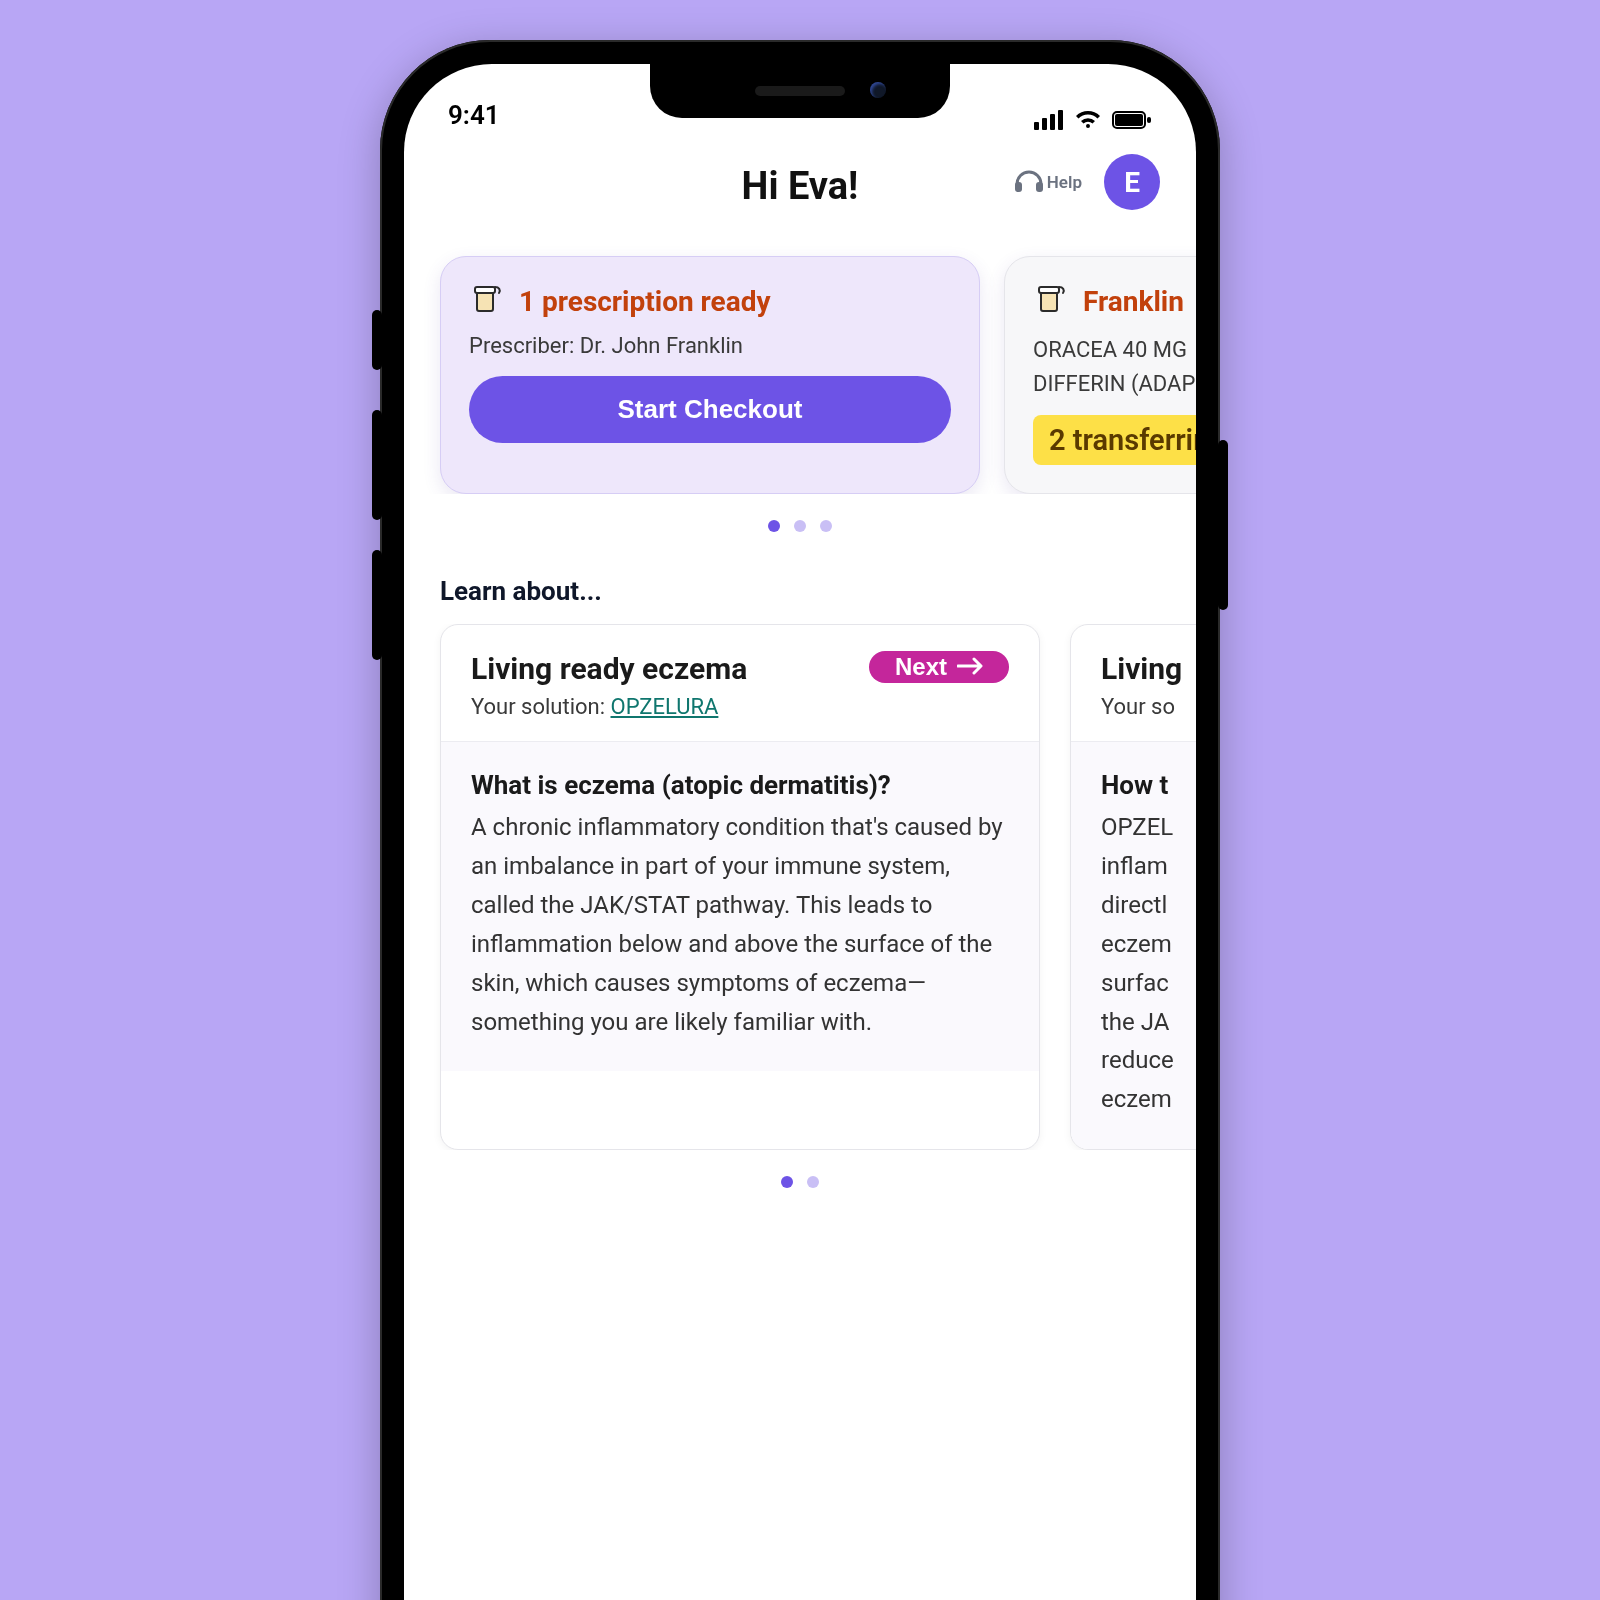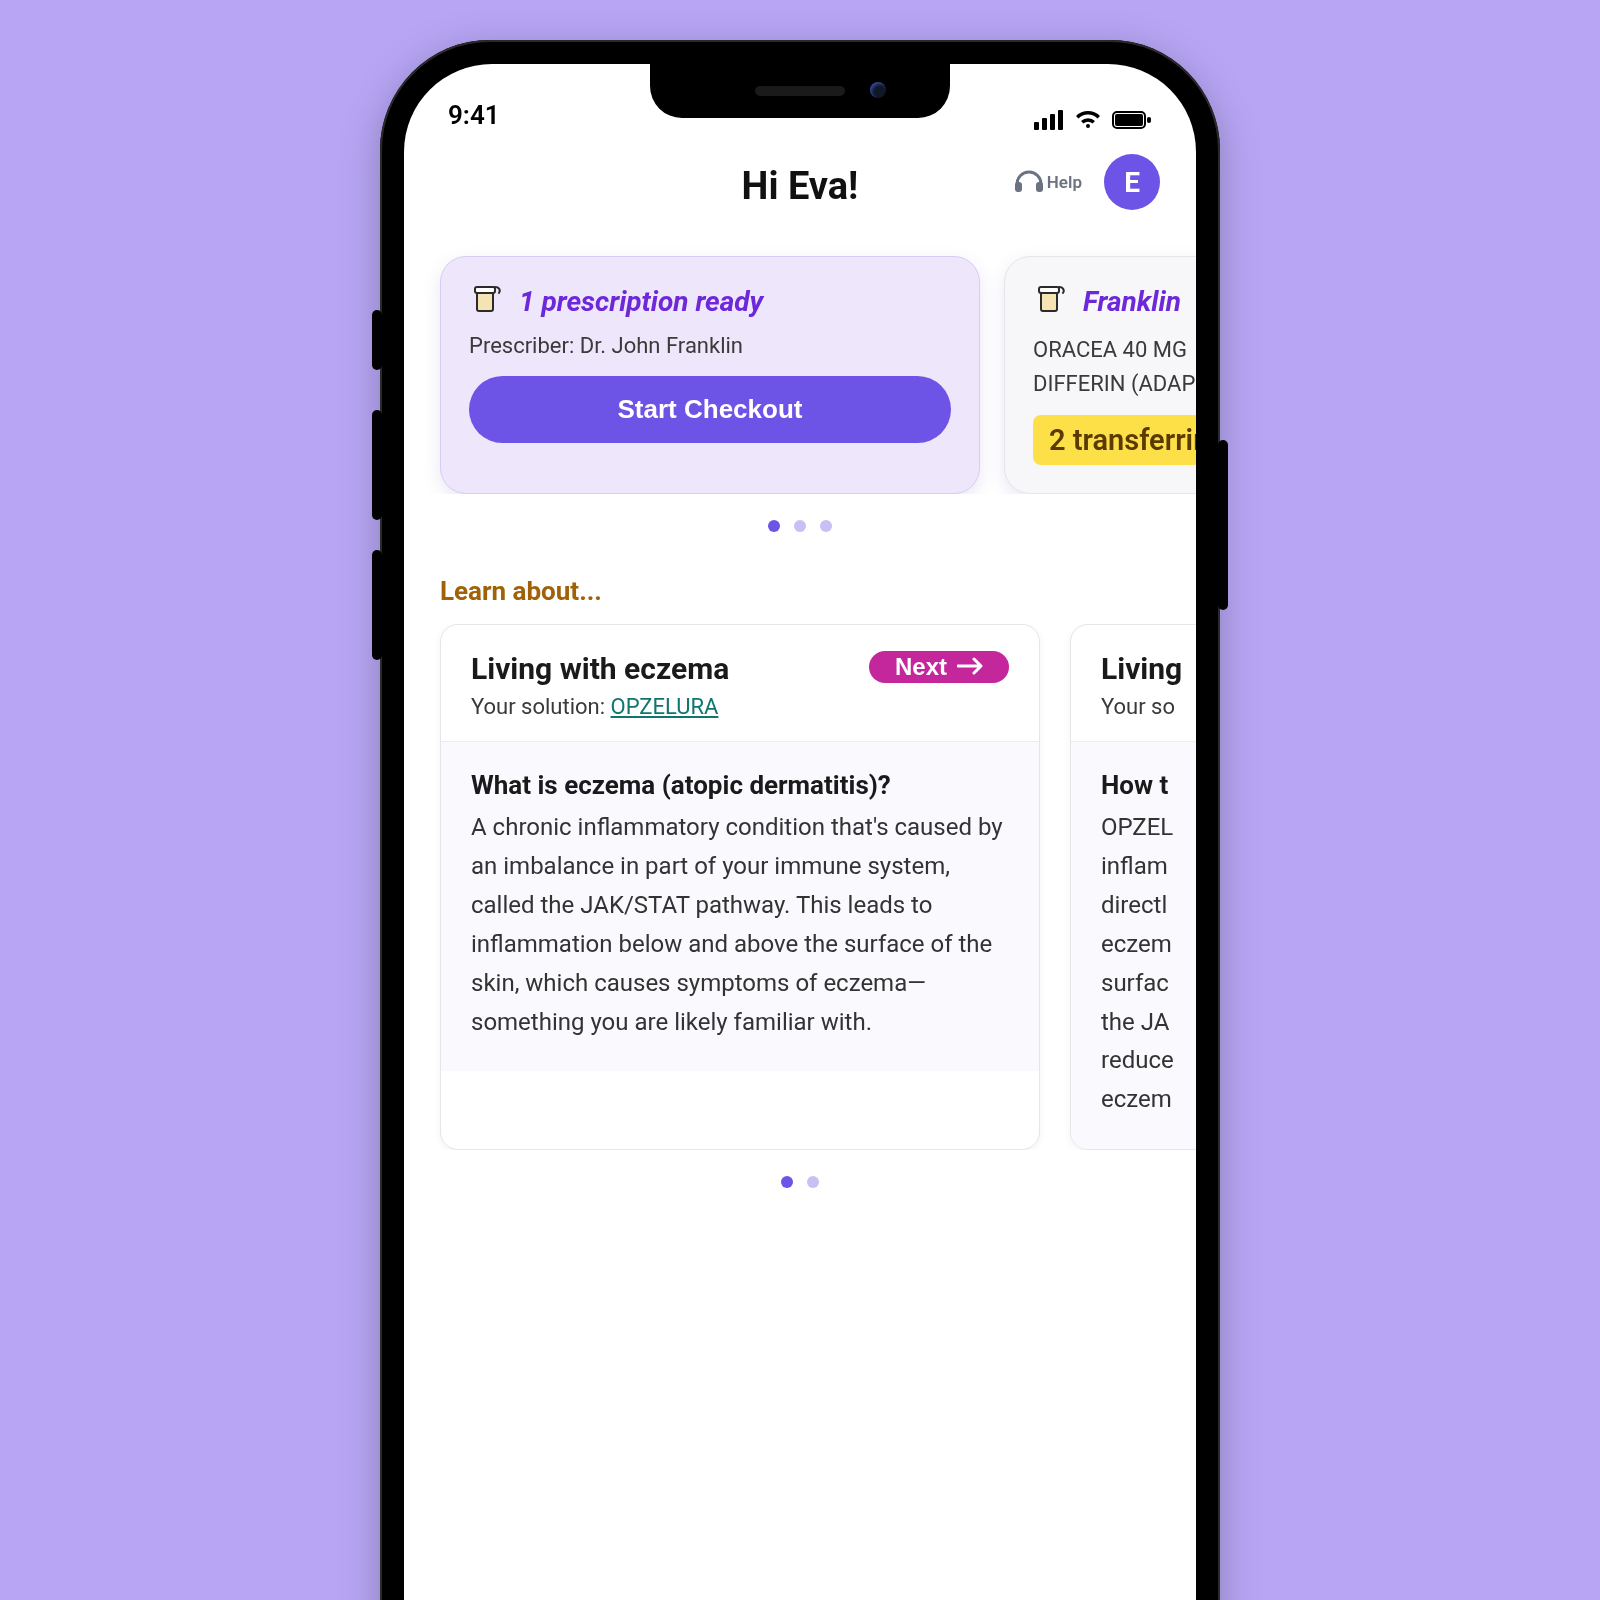--- a/index.html
+++ b/index.html
@@ -144,21 +144,21 @@
     border:1px solid #d6cdf5;
     border-radius:26px;
     padding:24px 28px 28px 28px;
     box-shadow: 0 6px 18px rgba(80,60,160,.12);
   }
   .rx-card.alt {
     background:#f7f7f9;
     border-color:#e5e5ea;
   }
   .rx-title-row { display:flex; align-items:center; gap:14px; margin-bottom:12px; }
-  .rx-title { font-size:28px; font-weight:700; color:#6d28d9; white-space:nowrap;font-style:italic; }
+  .rx-title { font-size:28px; font-weight:700; color:#c2410c; white-space:nowrap; }
   .rx-sub { font-size:22px; color:#3a3a3a; margin-bottom:18px; white-space:nowrap; }
   .rx-lines { font-size:22px; color:#3a3a3a; margin-bottom:14px; line-height:1.55; white-space:nowrap; }
   .cta-btn {
     display:block;
     width:100%;
     text-align:center;
     background:#6d53e6;
     color:#fff;
     font-size:26px;
     font-weight:600;
@@ -177,21 +177,21 @@
     border-radius:8px;
   }
 
   .dots { display:flex; justify-content:center; gap:14px; padding:26px 0 10px 0; }
   .dot { width:12px; height:12px; border-radius:50%; background:#c9bff5; cursor:pointer; }
   .dot.active { background:#6d53e6; }
 
   .section-label {
     font-size:26px;
     font-weight:700;
-    color:#a16207;
+    color:#0f172a;
     padding: 34px 0 18px 36px;
   }
 
   .learn-carousel {
     display:flex;
     gap:30px;
     padding: 0 0 0 36px;
     overflow:hidden;
   }
   .learn-card {
@@ -335,21 +335,21 @@
         <div class="dot"></div>
         <div class="dot"></div>
       </div>
 
       <div class="section-label">Learn about...</div>
 
       <div class="learn-carousel">
         <div class="learn-card">
           <div class="learn-head">
             <div class="learn-head-left">
-              <div class="learn-title">Living with eczema</div>
+              <div class="learn-title">Living ready eczema</div>
               <div class="learn-sub">
                 <span>Your solution:  </span><a href="#">OPZELURA</a>
               </div>
             </div>
             <button class="next-btn">
               <span>Next</span>
               <span>
                 <svg width="26" height="18" viewBox="0 0 26 18">
                     <path d="M1 9h22M17 2l7 7-7 7" fill="none" stroke="#fff" stroke-width="3" stroke-linecap="round" stroke-linejoin="round"></path>
                   </svg>

